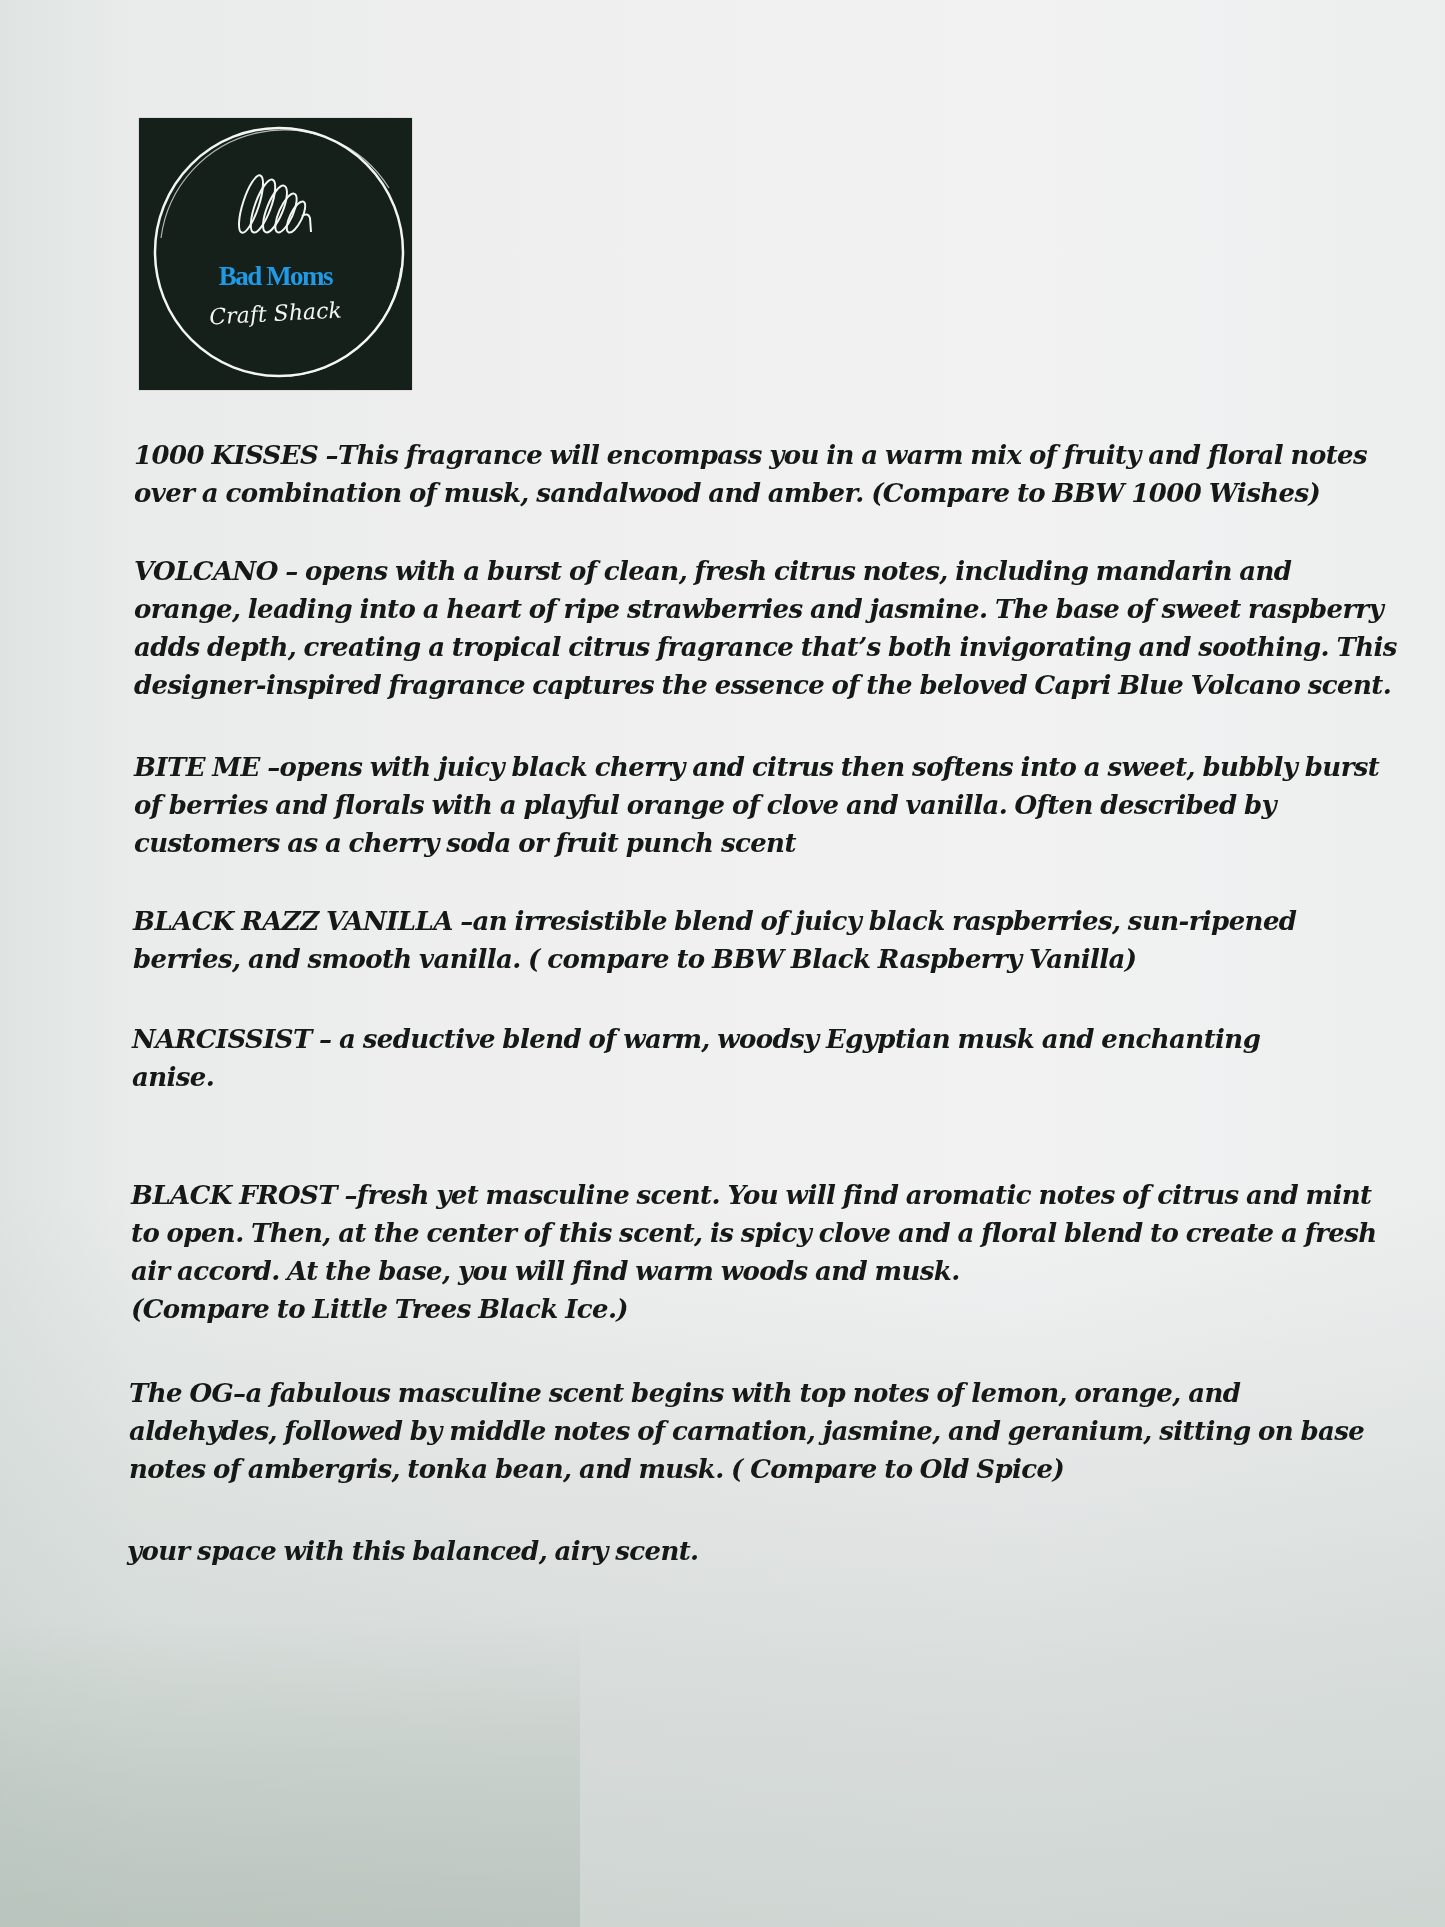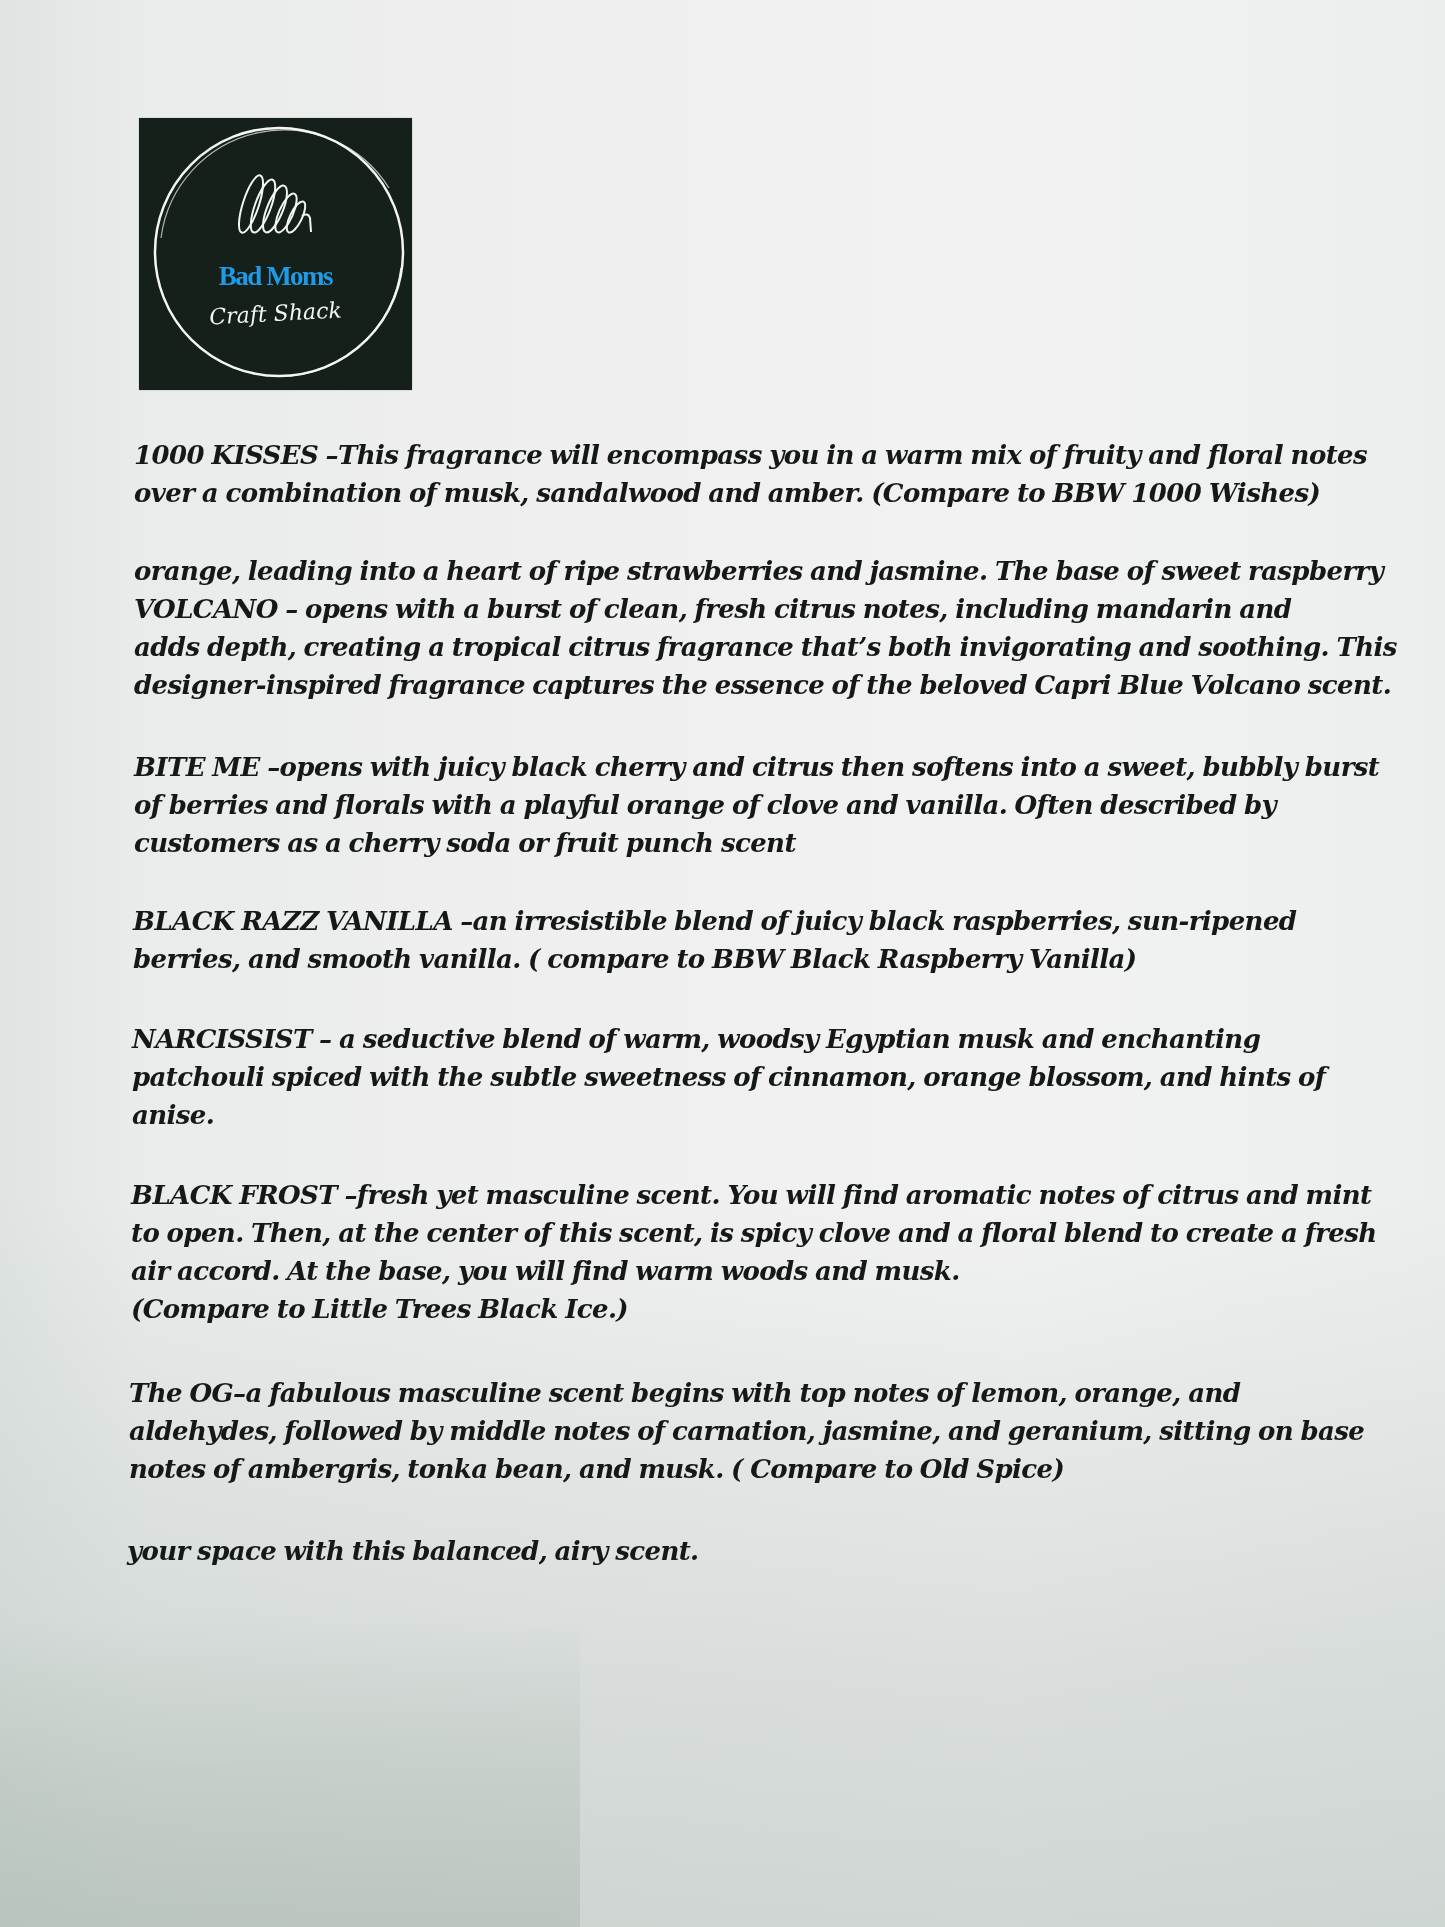--- a/index.html
+++ b/index.html
@@ -116,40 +116,39 @@
 </div>
 
 <div class="content">
 
   <p class="entry e1">
     <span class="line">1000 KISSES  –This fragrance will encompass you in a warm mix of fruity and floral notes</span>
     <span class="line">over a combination of musk, sandalwood and amber. (Compare to BBW 1000 Wishes)</span>
   </p>
 
   <p class="entry e2">
+    <span class="line">VOLCANO – opens with a burst of clean, fresh citrus notes, including mandarin and</span>
     <span class="line">orange, leading into a heart of ripe strawberries and jasmine. The base of sweet raspberry</span>
-    <span class="line">VOLCANO – opens with a burst of clean, fresh citrus notes, including mandarin and</span>
     <span class="line">adds depth, creating a tropical citrus fragrance that’s both invigorating and soothing. This</span>
     <span class="line">designer-inspired fragrance captures the essence of the beloved Capri Blue Volcano scent.</span>
   </p>
 
   <p class="entry e3">
     <span class="line">BITE ME –opens with juicy black cherry and citrus then softens into a sweet, bubbly burst</span>
     <span class="line">of berries and florals with a playful orange of clove and vanilla. Often described by</span>
     <span class="line">customers as a cherry soda or fruit punch scent</span>
   </p>
 
   <p class="entry e4">
     <span class="line">BLACK RAZZ VANILLA –an irresistible blend of juicy black raspberries, sun-ripened</span>
     <span class="line">berries, and smooth vanilla.  ( compare to BBW Black Raspberry Vanilla)</span>
   </p>
 
   <p class="entry e5">
     <span class="line">NARCISSIST  –  a seductive blend of warm, woodsy Egyptian musk and enchanting</span>
-    <span class="line">patchouli spiced with the subtle sweetness of cinnamon, orange blossom, and hints of</span>
     <span class="line">anise.</span>
   </p>
 
   <p class="entry e6">
     <span class="line">BLACK FROST –fresh yet masculine scent. You will find aromatic notes of citrus and mint</span>
     <span class="line">to open. Then, at the center of this scent, is spicy clove and a floral blend to create a fresh</span>
     <span class="line">air accord. At the base, you will find warm woods and musk.</span>
     <span class="line">(Compare to Little Trees Black Ice.)</span>
   </p>
 

